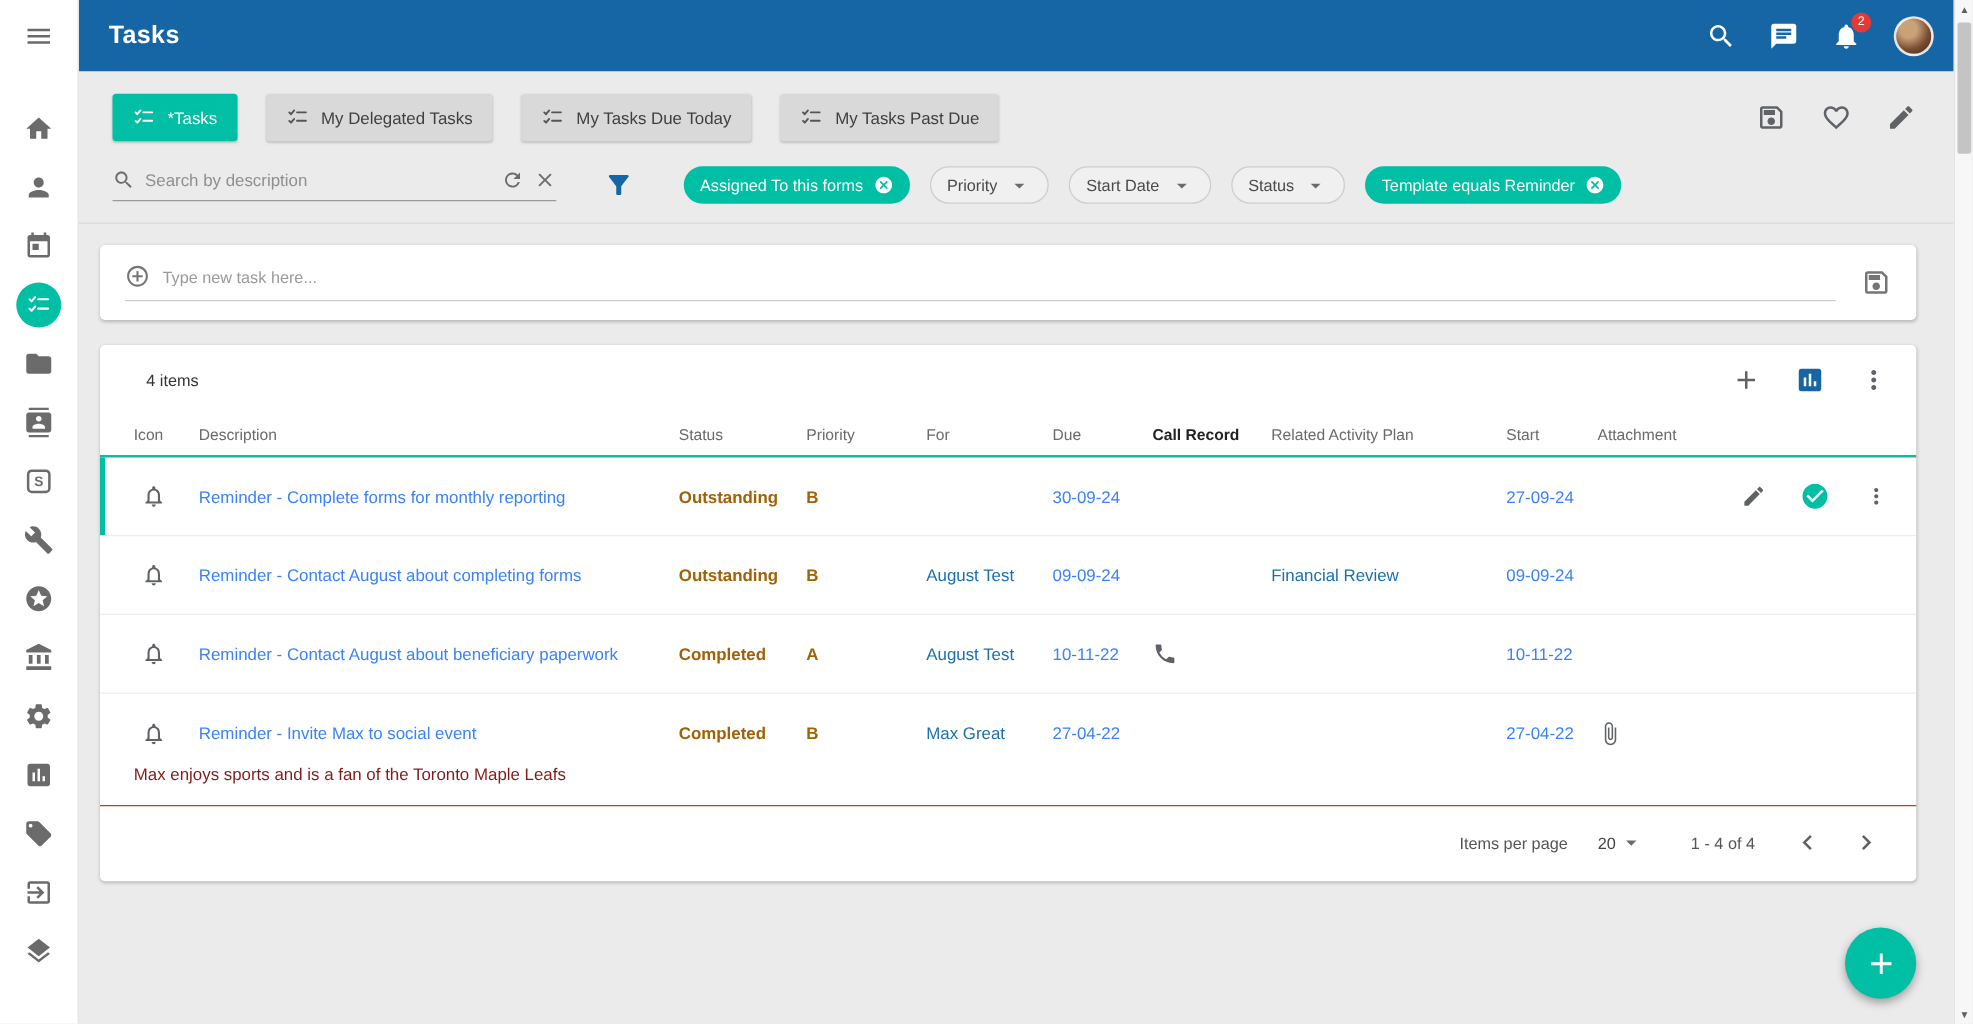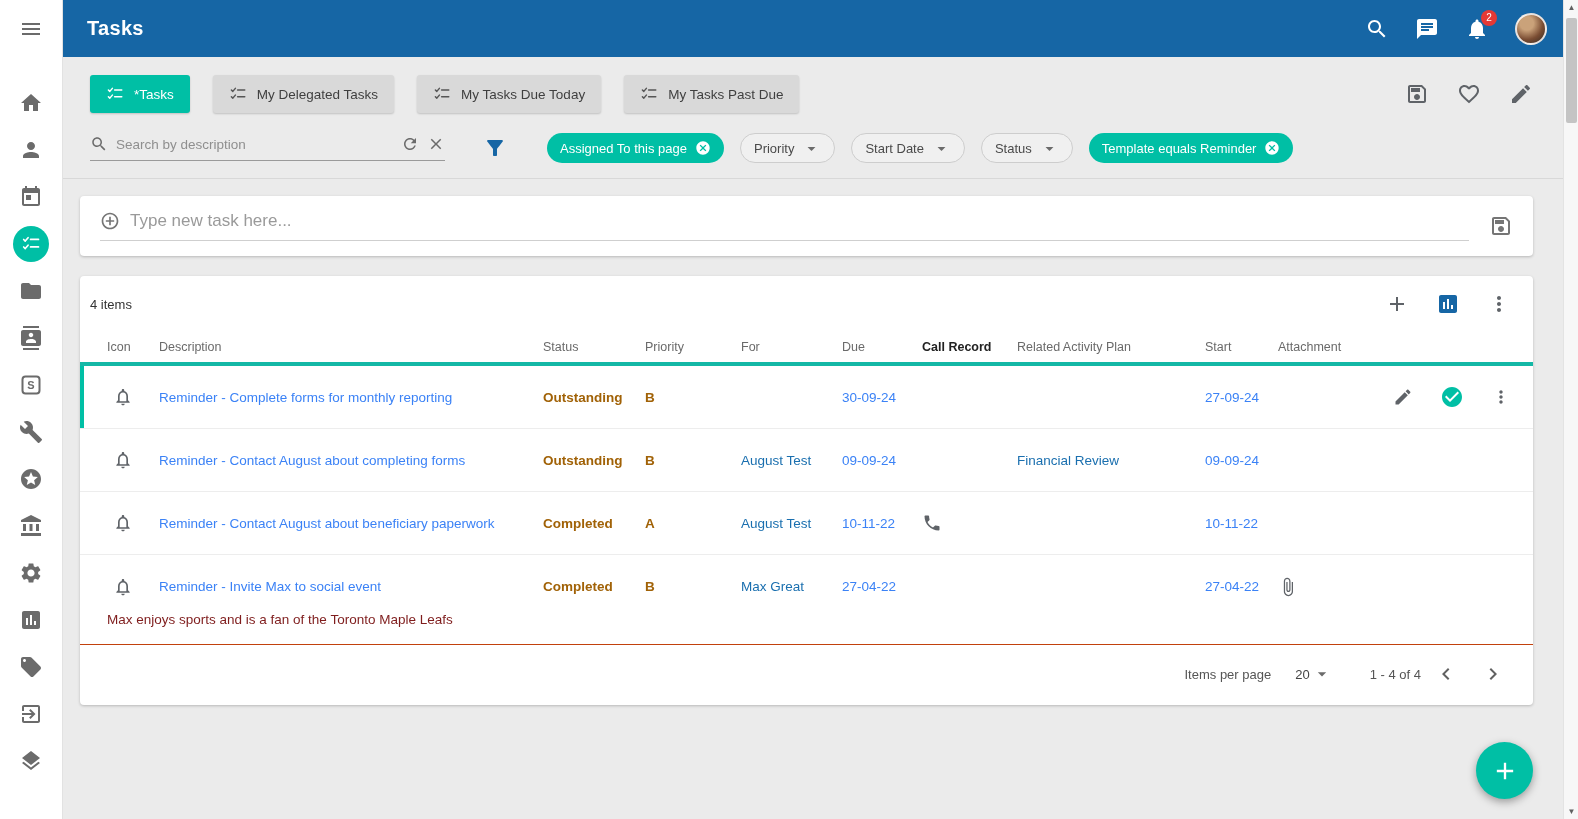--- a/index.html
+++ b/index.html
@@ -59,54 +59,54 @@
   .chip .ic16 { color:#fff; }
   .chip.ghost .ic20 { color:#6b6b6b; width:19px; height:19px; }
 
   .content-divider { height:1px; background:#d8d8d8; margin-top:15px; }
 
   
   .card { background:#fff; border-radius:4px; box-shadow:0 1px 3px rgba(0,0,0,.22); }
   .newtask { margin:17px 30px 0 17px; padding:15px 20px; display:flex; align-items:center; }
   .newtask-line { flex:1; display:flex; align-items:center; gap:10px; border-bottom:1px solid #cfcfcf; padding-bottom:9px; }
   .newtask-line .ic20 { color:#757575; flex:none; }
-  .newtask-line input { flex:1; border:none; outline:none; font-size:17px; font-family:inherit; color:#6d28d9; background:transparent; }
+  .newtask-line input { flex:1; border:none; outline:none; font-size:13px; font-family:inherit; color:#6d28d9; background:transparent; }
   .newtask-line input::placeholder { color:#9a9a9a; }
   .newtask > .gbtn { margin-left:20px; color:#757575; }
 
   
   .tablecard { margin:20px 30px 0 17px; padding-bottom:2px; }
-  .table-top { display:flex; align-items:center; height:56px; padding:0 22px 0 10px; }
+  .table-top { display:flex; align-items:center; height:56px; padding:0 22px 0 37px; }
   .items-count { font-size:13px; color:#333; }
   .table-top-actions { margin-left:auto; display:flex; align-items:center; gap:27px; }
   .table-top-actions .blue { color:var(--header); }
 
   .tgrid { display:grid; grid-template-columns:52px 384px 102px 96px 101px 80px 95px 188px 73px 90px 1fr;
            align-items:center; padding:0 22px 0 27px; }
-  .thead { height:34px; border-bottom:4px solid #14b8a6; color:#6a6a6a; font-size:12.5px; }
+  .thead { height:34px; border-bottom:2px solid #14b8a6; color:#6a6a6a; font-size:12.5px; }
   .thead .col-call { font-weight:bold; color:#222; }
   .trow { min-height:63px; border-bottom:1px solid #ededed; position:relative; cursor:pointer; }
   .trow .bell { color:#5f6368; margin-left:6px; }
   .trow.selected::before { content:""; position:absolute; left:0; top:0; bottom:0; width:4px; background:var(--accent); }
   .cell { font-size:13.5px; color:#3b82f6; }
   .cell.dim { color:#a16207;font-weight:bold; }
   a.link { color:var(--link); text-decoration:none; }
   .row-actions { display:flex; justify-content:flex-end; align-items:center; gap:27px; }
   .row-actions .teal { color:var(--accent); }
   .row-note { padding:0 22px 17px 27px; margin-top:-6px; font-size:13.5px; color:#7f1d1d; }
   .tallrow { border-bottom:1px solid #c2410c; }
   .tallrow .trow { border-bottom:none; }
 
   .pagination { display:flex; align-items:center; justify-content:flex-end; height:58px; padding-right:28px;
                 color:#555; font-size:13px; }
   .pagination .per-label { margin-right:24px; color:#555; }
   .per-select { display:flex; align-items:center; gap:2px; background:none; border:none; font-size:13px;
                 color:#444; cursor:pointer; font-family:inherit; margin-right:38px; }
   .per-select .ic20 { color:#6b6b6b; }
-  .range { margin-right:13px; color:#555; }
+  .range { margin-right:30px; color:#555; }
   .pagebtn { background:none; border:none; color:#616161; cursor:pointer; padding:0; }
   .pagebtn + .pagebtn { margin-left:23px; }
 
   
   .fab { position:absolute; right:45px; bottom:20px; width:57px; height:57px; border-radius:50%;
          background:var(--accent); color:#fff; border:none; cursor:pointer;
          box-shadow:0 3px 8px rgba(0,0,0,.35); display:flex; align-items:center; justify-content:center; z-index:5; }
 
   
   .scrollbar { position:absolute; right:0; top:0; width:15px; height:819px; background:#f7f7f7;
@@ -409,21 +409,21 @@
             </svg>
           </button>
       </div>
       <button class="funnel">
           <svg class="ic">
             <use href="#i-filter"></use>
           </svg>
         </button>
       <div class="chips">
         <button class="chip solid">
-          <span>Assigned To this page</span>
+          <span>Assigned To this forms</span>
           <svg class="ic ic16">
               <use href="#i-cancel"></use>
             </svg>
         </button>
         <button class="chip ghost">
           <span>Priority</span>
           <svg class="ic ic20">
               <use href="#i-drop"></use>
             </svg>
         </button>

